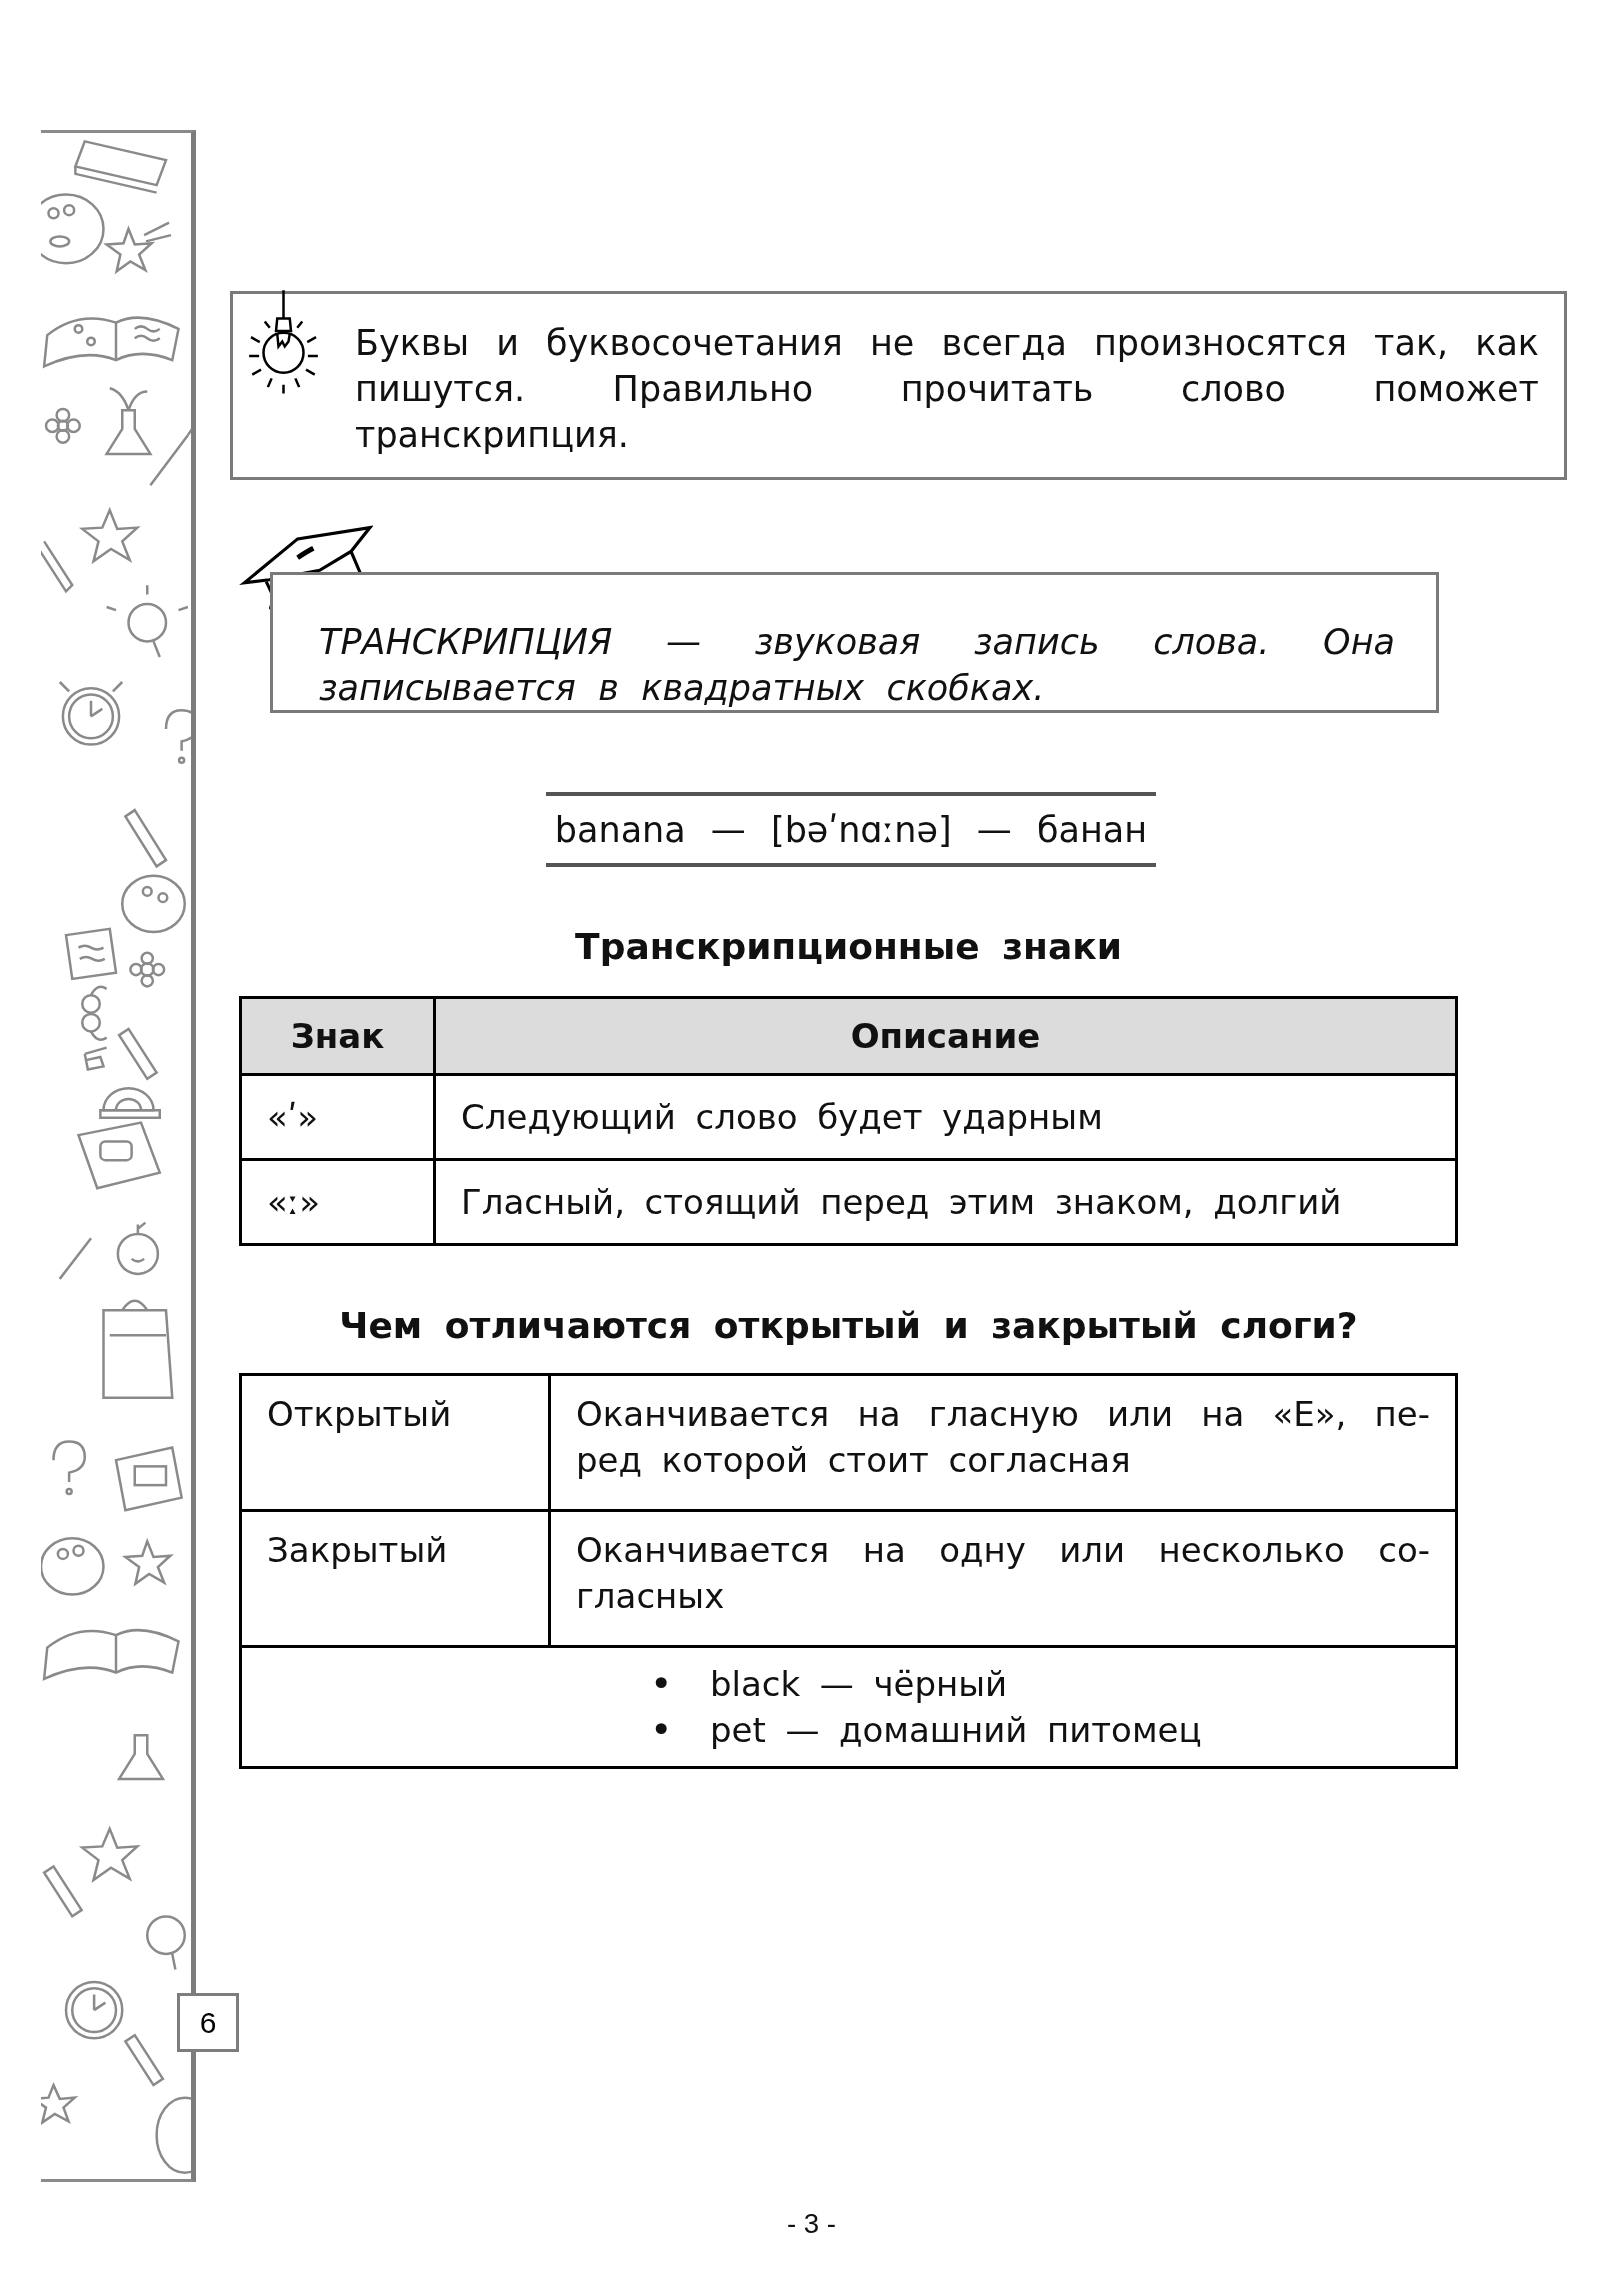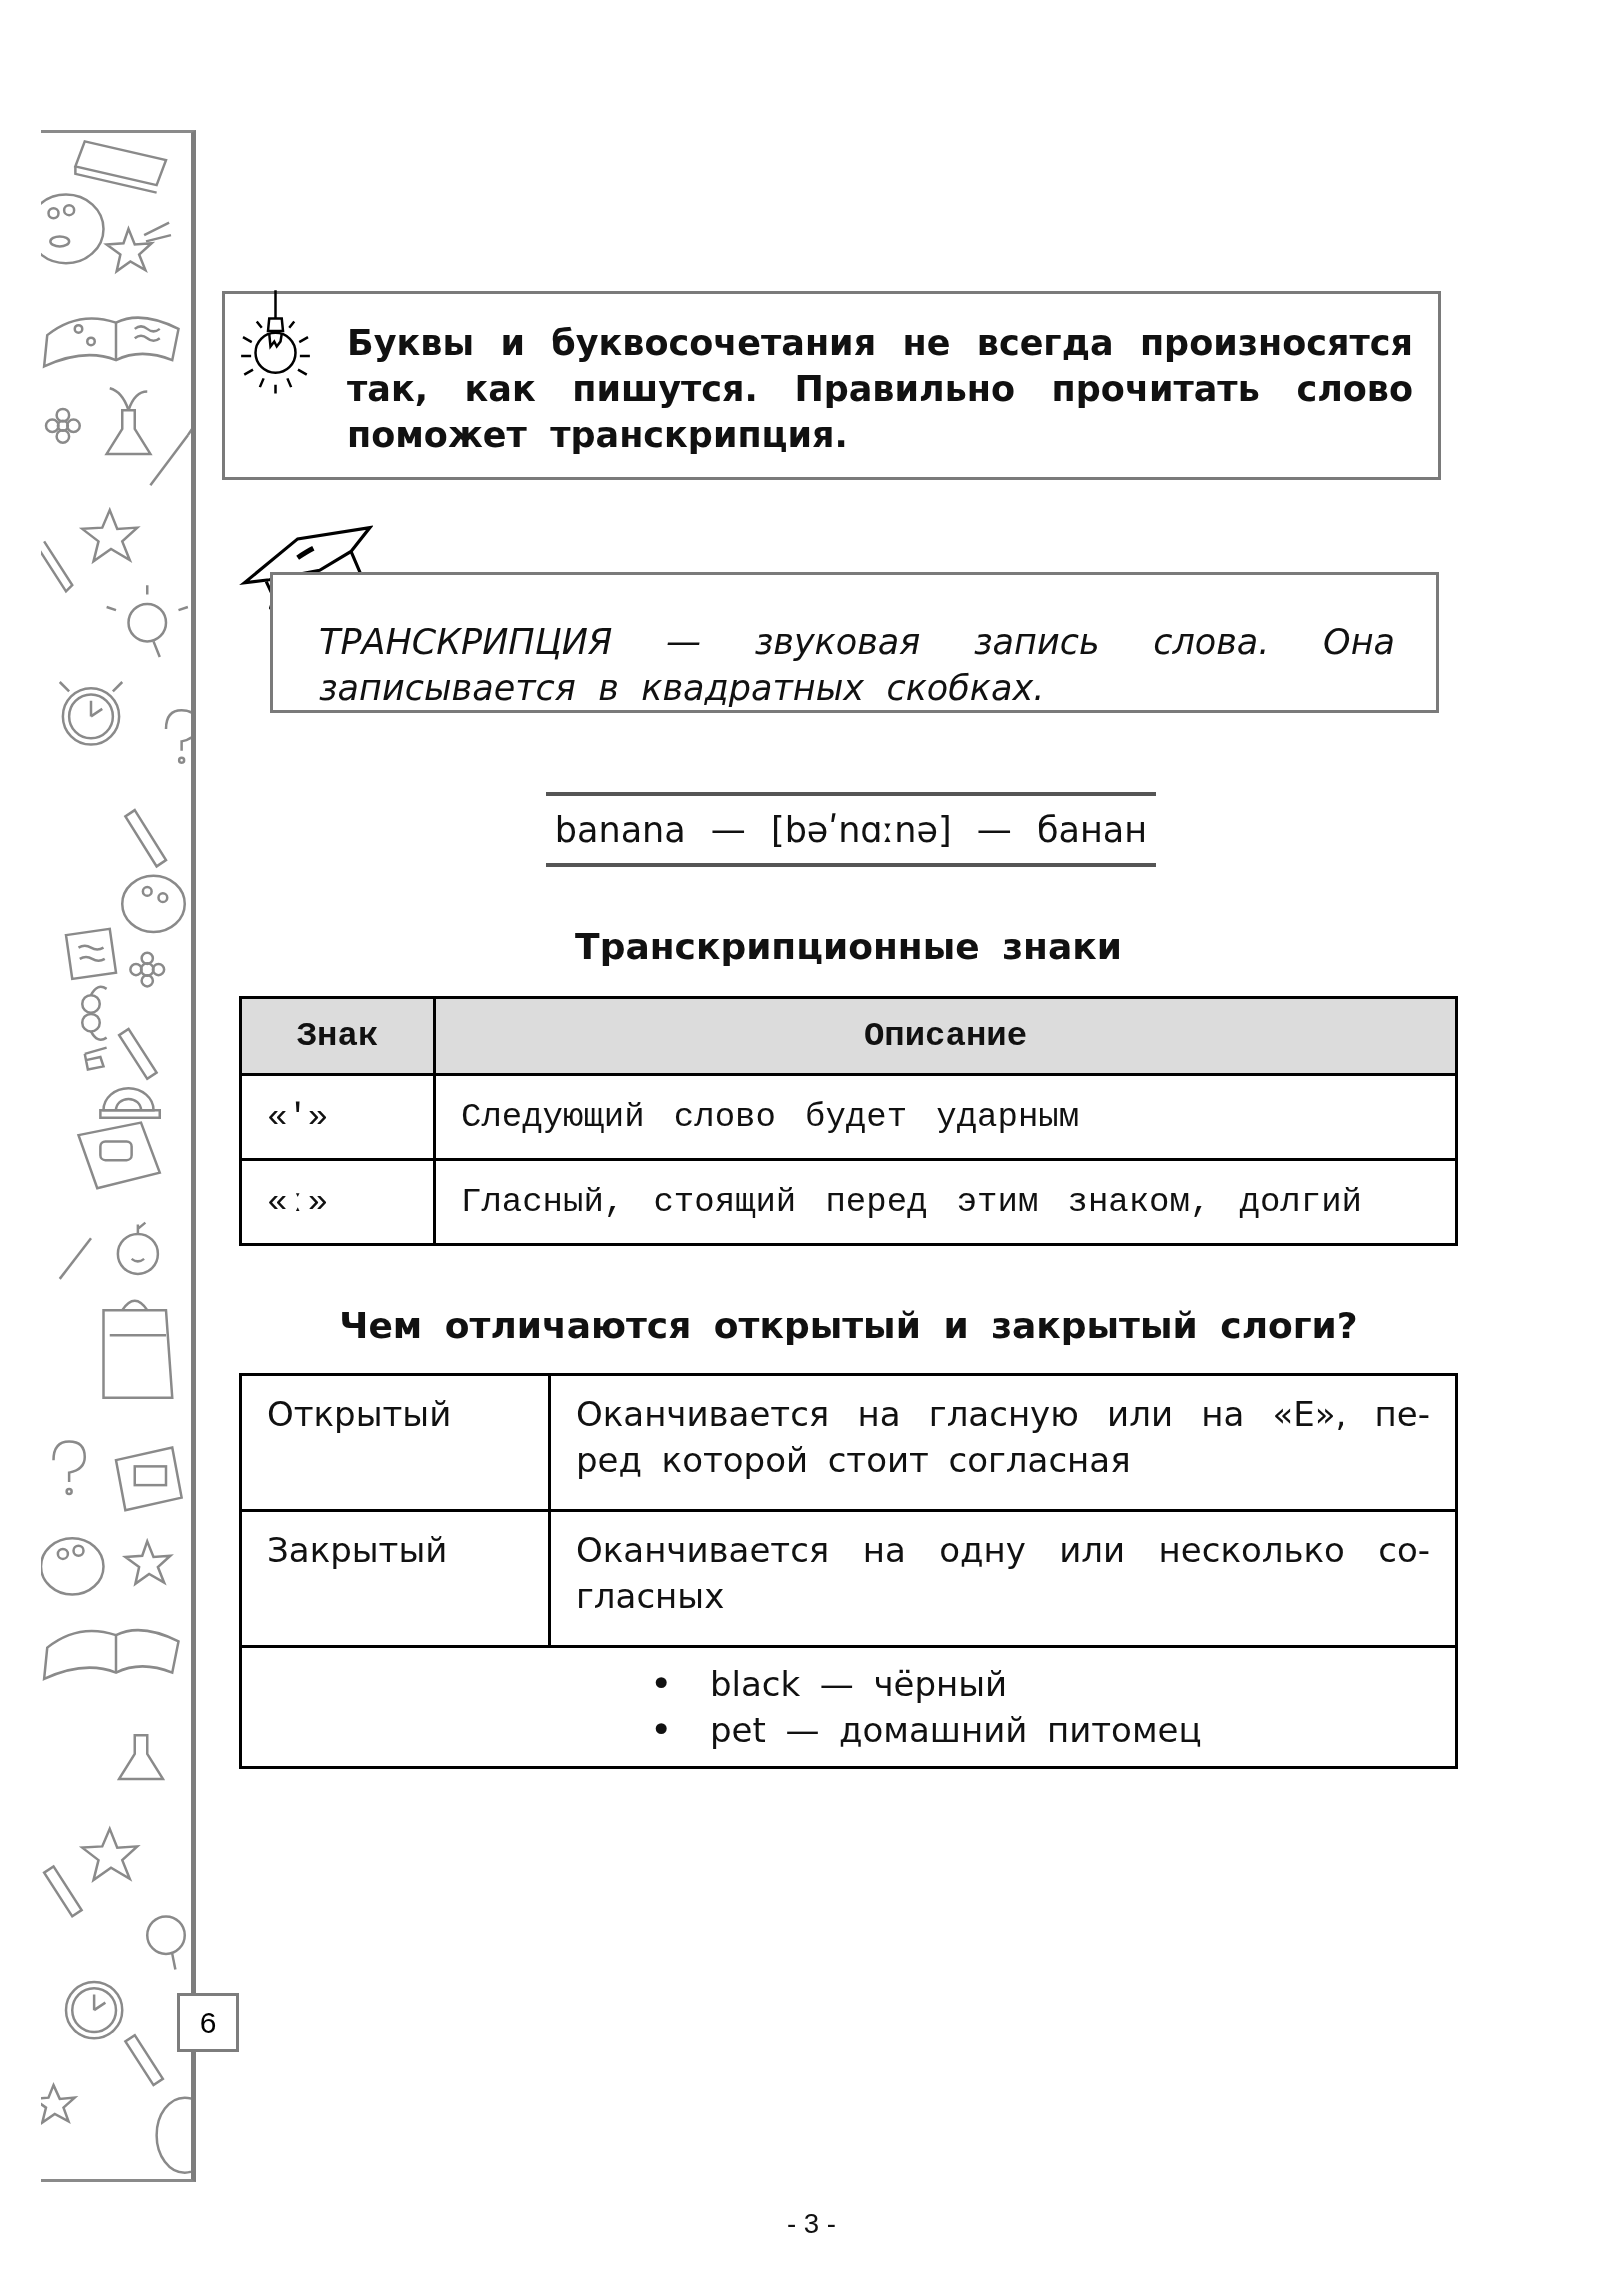--- a/index.html
+++ b/index.html
@@ -13,21 +13,21 @@
            box-sizing:border-box; overflow:hidden; }
   .strip svg { position:absolute; left:0; top:0; }
 
   .page-num-box { left:177px; top:1993px; width:62px; height:59px; background:#fff;
                   border:3.8px solid #7d7d7d; box-sizing:border-box;
                   display:flex; align-items:center; justify-content:center;
                   font-family:"Liberation Sans", sans-serif; font-size:30px; color:#000; }
 
   
   .box { border:3.8px solid #7a7a7a; box-sizing:border-box; background:#fff; }
-  .box1 { left:222px; top:291px; width:1219px; height:189px;font-weight:bold; }
+  .box1 { left:230px; top:291px; width:1337px; height:189px; }
   .box2 { left:270px; top:572px; width:1169px; height:141px;font-style:italic; }
   .box-text { position:absolute; font-size:35px; line-height:46px; text-align:justify;
               text-align-last:left; word-spacing:11.3px; }
   .box1 .box-text { left:122px; right:25px; top:26px; }
   .box2 .box-text { left:46px; right:41px; top:44px; }
 
   
   .rule { height:3.8px; background:#555; }
   .rule-top { left:546px; top:792px; width:610px; }
   .rule-bot { left:546px; top:863px; width:610px; }
@@ -35,21 +35,21 @@
              justify-content:space-between; align-items:center; padding:0 8.8px; box-sizing:border-box;
              font-size:35px; }
 
   .heading { left:239px; width:1219px; text-align:center; font-weight:bold; font-size:36px; word-spacing:10px; }
   .h1 { top:926px; }
   .h2 { top:1305px; }
 
   table.t { position:absolute; left:239px; width:1219px; border-collapse:collapse; table-layout:fixed; }
   table.t th, table.t td { border:3.1px solid #000; font-size:34px; padding:0 25px; vertical-align:middle; word-spacing:8.8px; }
   table.t th { background:#dcdcdc; font-weight:bold; text-align:center; }
-  .t1 { top:996px;font-family:Liberation Mono, monospace; }
+  .t1 { top:996px; }
   .t1 th { height:74px; }
   .t1 td { height:82px; }
   .t2 { top:1373px; }
   .t2 th { height:75px; }
   .t2 td.desc, .t2 td.syl { height:118px; vertical-align:top; padding-top:15px; line-height:46px;margin-left:16px; }
   .t2 td.desc { text-align:justify; text-align-last:left; }
   .t2 td.ex { height:118px; }
   .ex-list { margin:0 0 0 383px; padding:0; list-style:none; line-height:46px; }
   .ex-list li { position:relative; padding-left:60px; }
   .ex-list li::before { content:"•"; position:absolute; left:0; top:0; font-size:38px; }

